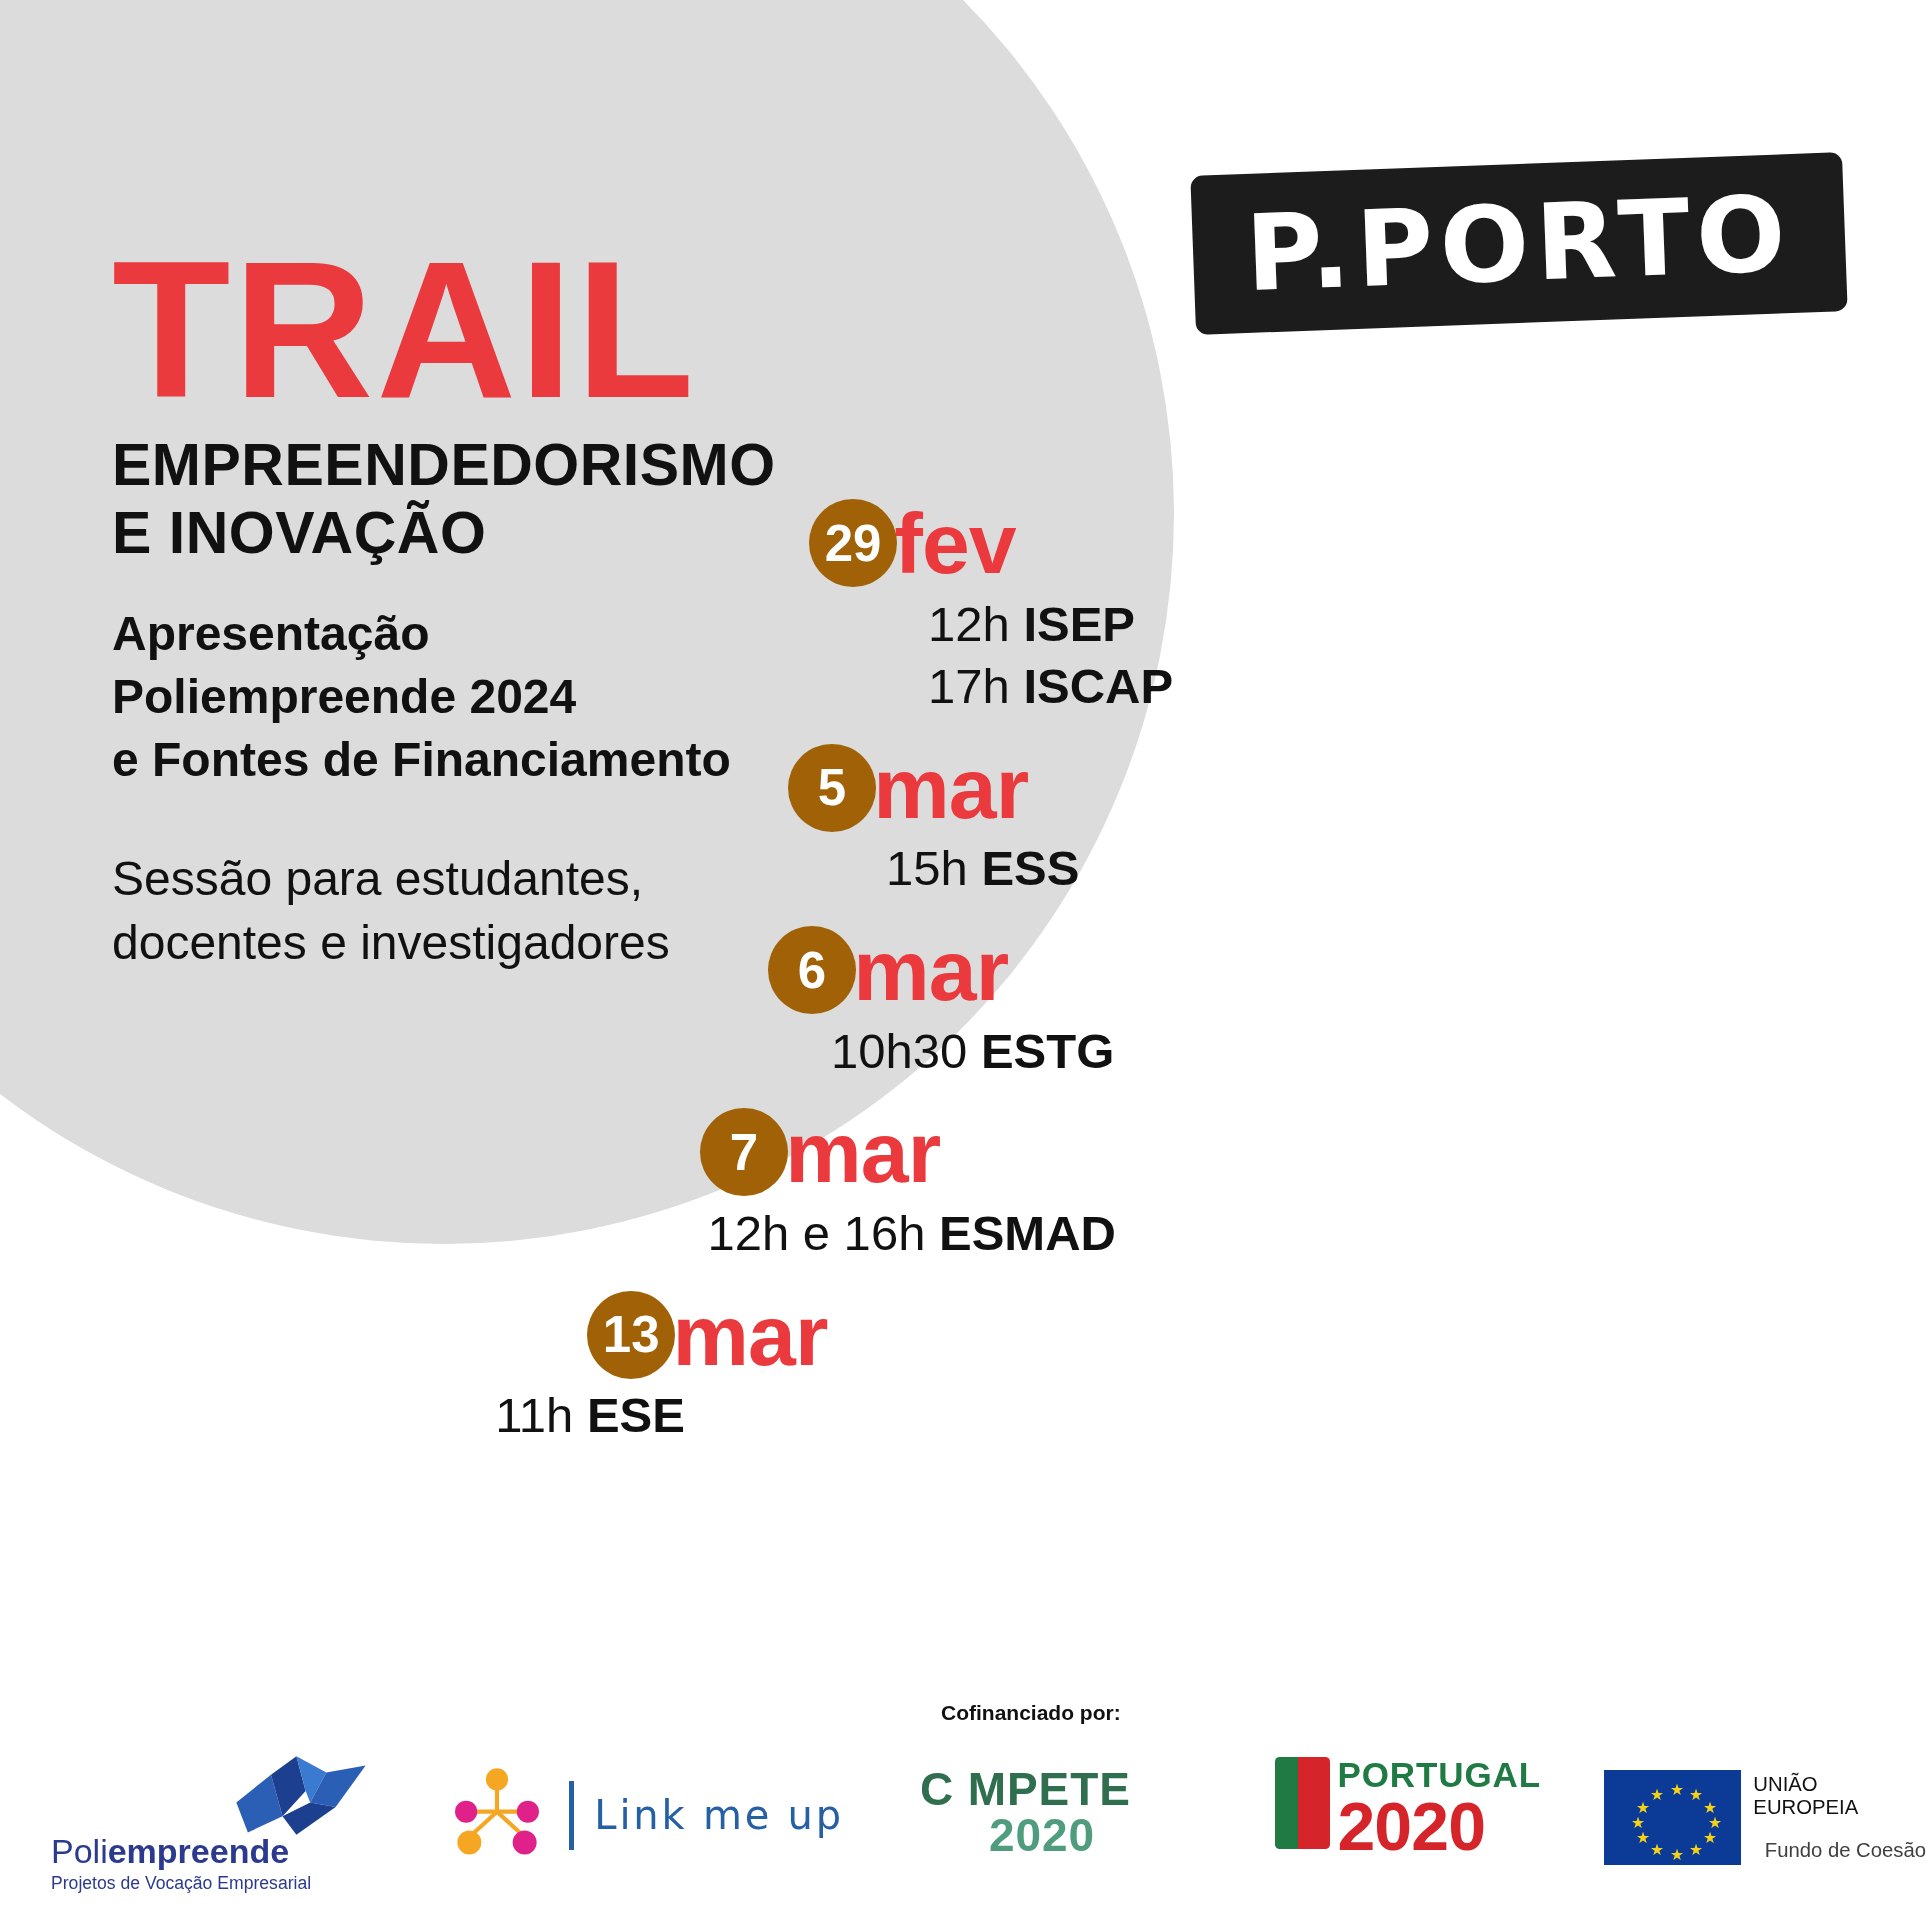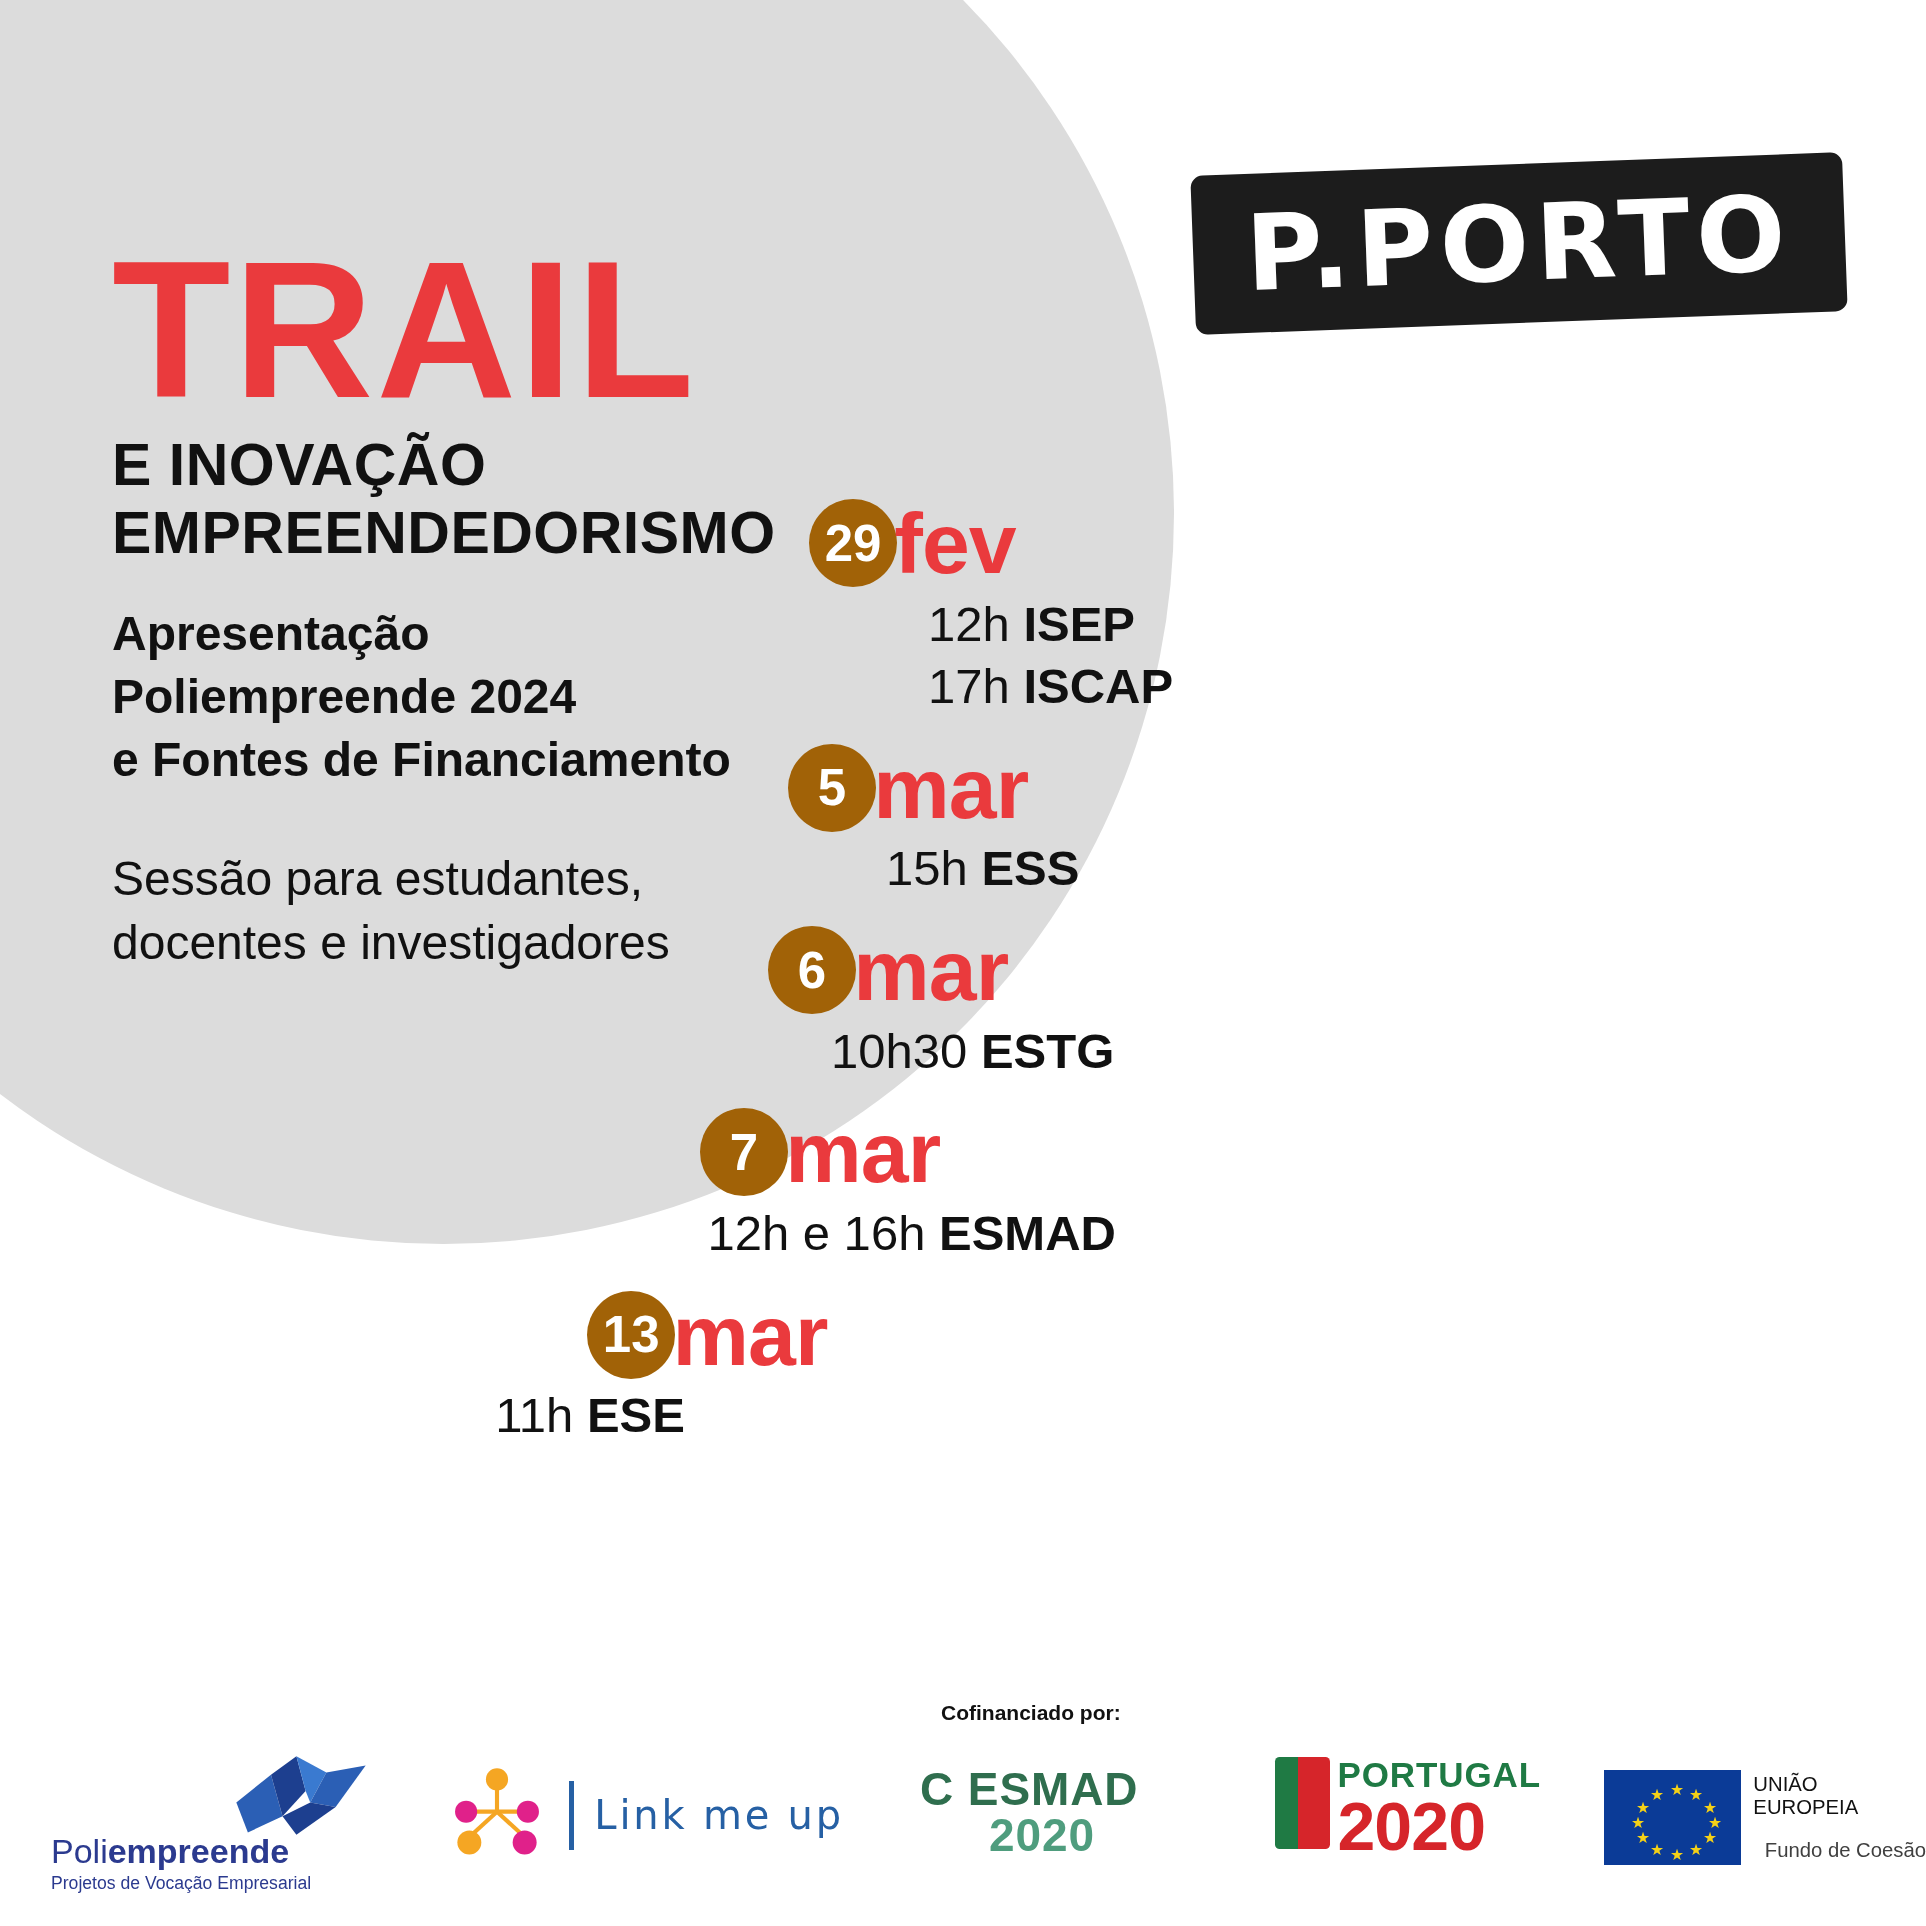--- a/index.html
+++ b/index.html
@@ -287,22 +287,22 @@
 </style>
 </head>
 <body>
 
 <div class="grey-blob-sq"></div>
 <div class="grey-blob"></div>
 
 <div class="left-col">
   <div class="title-trail">TRAIL</div>
   <div class="subtitle">
+    <div>EMPREENDEDORISMO</div>
     <div>E INOVAÇÃO</div>
-    <div>EMPREENDEDORISMO</div>
   </div>
   <div class="desc">
     <div>Apresentação</div>
     <div>Poliempreende 2024</div>
     <div>e Fontes de Financiamento</div>
   </div>
   <div class="audience">
     <div>Sessão para estudantes,</div>
     <div>docentes e investigadores</div>
   </div>
@@ -397,21 +397,21 @@
         <circle cx="182" cy="105" r="24" fill="#e0218a"></circle>
         <circle cx="55" cy="172" r="26" fill="#f5a623"></circle>
         <circle cx="175" cy="172" r="26" fill="#e0218a"></circle>
       </svg>
     </span>
     <span class="lmu-bar"></span>
     <span class="lmu-text">Link me up</span>
   </div>
 
   <div class="logo-compete">
-    <div class="cp-top">C ESMAD</div>
+    <div class="cp-top">C MPETE</div>
     <div class="cp-bot">2020</div>
   </div>
 
   <div class="logo-portugal">
     <div class="pt-flag"></div>
     <div>
       <div class="pt-top">PORTUGAL</div>
       <div class="pt-bot">2020</div>
     </div>
   </div>

